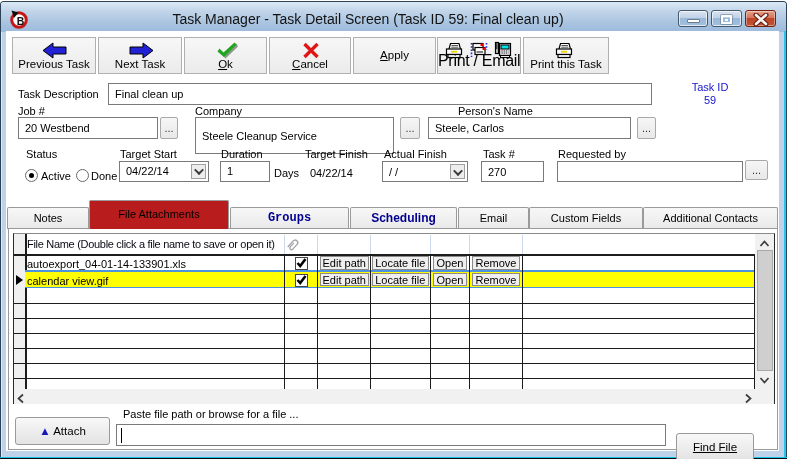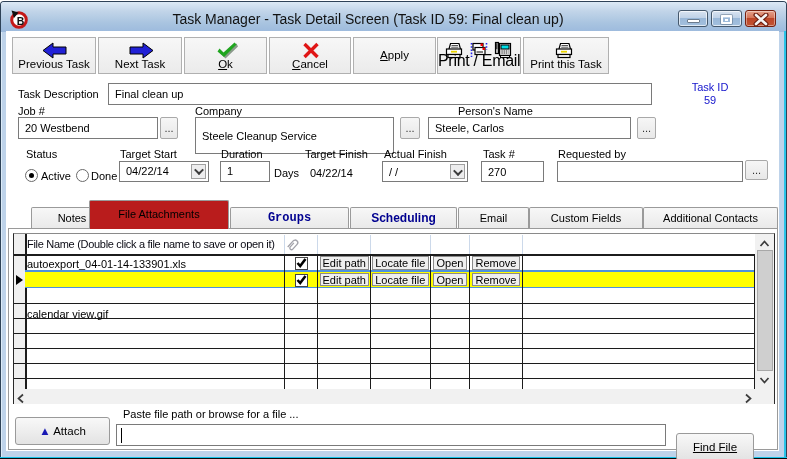--- a/index.html
+++ b/index.html
@@ -202,21 +202,21 @@
 
   <div class="abs label" style="left:483px; top:148px;">Task #</div>
   <div class="abs input" style="left:481px; top:161px; width:63px; height:21px;">
       <span class="txt">270</span>
     </div>
 
   <div class="abs label" style="left:558px; top:148px;">Requested by</div>
   <div class="abs input" style="left:557px; top:160.5px; width:186px; height:21px;"></div>
   <div class="abs dots" style="left:745px; top:160px; width:23px; height:20px; line-height:18px;">...</div>
 
-  <div class="abs tab" style="left:7px; width:82px;margin-left:24px;">
+  <div class="abs tab" style="left:7px; width:82px;">
       <div class="tl">Notes</div>
     </div>
   <div class="abs tab" id="tab-active" style="left:89px; width:140px;">
       <div class="tl">File Attachments</div>
     </div>
   <div class="abs tab" style="left:230px; width:119px;font-family:Liberation Mono, monospace;">
       <div class="tl" style="color:#000090; font-weight:bold; font-size:12px; top:3px;">Groups</div>
     </div>
   <div class="abs tab" style="left:350px; width:107px;">
       <div class="tl" style="color:#000090; font-weight:bold; font-size:12px; top:3px;">Scheduling</div>
@@ -265,21 +265,21 @@
     <div class="abs" style="left:270px; top:0.5px; width:1px; height:19px; background:#ccd9ea;"></div>
     <div class="abs" style="left:303.4px; top:0.5px; width:1px; height:19px; background:#ccd9ea;"></div>
     <div class="abs" style="left:355.7px; top:0.5px; width:1px; height:19px; background:#ccd9ea;"></div>
     <div class="abs" style="left:416.2px; top:0.5px; width:1px; height:19px; background:#ccd9ea;"></div>
     <div class="abs" style="left:455.1px; top:0.5px; width:1px; height:19px; background:#ccd9ea;"></div>
     <div class="abs" style="left:507.7px; top:0.5px; width:1px; height:19px; background:#ccd9ea;"></div>
 
     <div class="abs" style="left:1.5px; top:41px; width:0; height:0; border-left:7px solid #000; border-top:5px solid transparent; border-bottom:5px solid transparent;"></div>
 
     <div class="abs" style="left:13px; top:23.5px; font-size:11px;">autoexport_04-01-14-133901.xls</div>
-    <div class="abs" style="left:13px; top:41px; font-size:11px;margin-top:33px;">calendar view.gif</div>
+    <div class="abs" style="left:13px; top:41px; font-size:11px;">calendar view.gif</div>
 
     <div class="abs cbx" style="left:281px; top:23px;">
         <svg style="position:absolute; left:0px; top:-1px;" width="11" height="12" viewBox="0 0 11 12">
           <path d="M1.5 6 L4.2 9 L9.5 2" fill="none" stroke="#000" stroke-width="2.6"></path>
         </svg>
       </div>
     <div class="abs cbx" style="left:281px; top:40px;">
         <svg style="position:absolute; left:0px; top:-1px;" width="11" height="12" viewBox="0 0 11 12">
           <path d="M1.5 6 L4.2 9 L9.5 2" fill="none" stroke="#000" stroke-width="2.6"></path>
         </svg>

